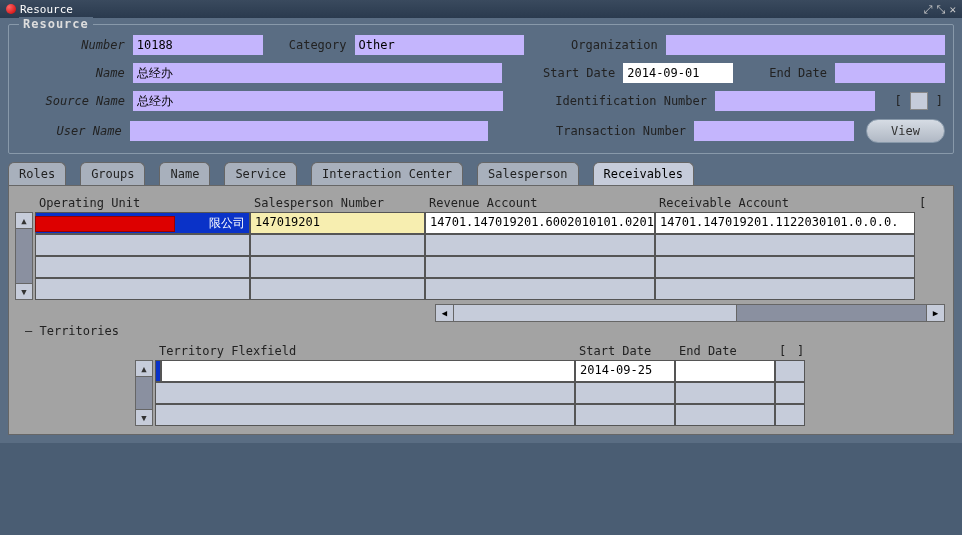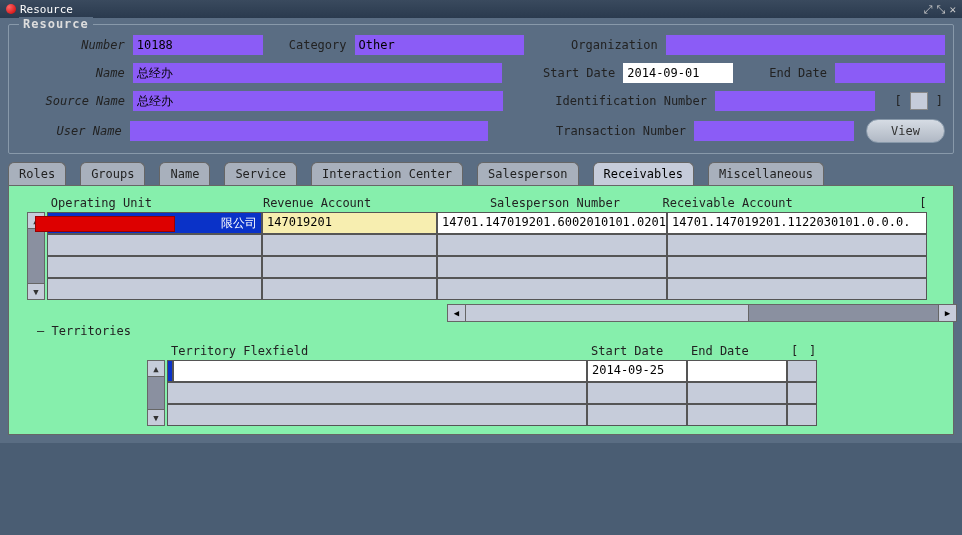--- a/index.html
+++ b/index.html
@@ -62,21 +62,21 @@
   color: #222;
   text-align: right;
   padding-right: 2px;
 }
 .lbl-110 { width: 110px; font-style: italic; }
 .lbl-90 { width: 90px; }
 .lbl-80 { width: 80px; }
 input.text, .display-field {
   height: 20px;
   border: none;
-  background: #8b5cf6;
+  background: #c4b5fd;
   padding: 2px 4px;
   font-family: inherit;
   font-size: 12px;
   color: #000;
 }
 input.text.white { background: #fff; }
 .bracket { color: #222; padding: 0 2px; }
 .btn {
   background: linear-gradient(#d6dce4, #b0b8c4);
   border: 1px solid #8899aa;
@@ -100,23 +100,23 @@
   padding: 4px 10px;
   color: #222;
   cursor: pointer;
   font-size: 12px;
 }
 .tab.active {
   background: #c6ccda;
   color: #000;
 }
 .tab-body {
-  background: #86efac;
+  background: #a3a3a3;
   border: 1px solid #666;
-  padding: 8px 18px;
+  padding: 8px 6px;
   min-height: 140px;
   position: relative;
 }
 .grid-headers, .grid-row {
   display: flex;
 }
 .grid-scroll-gutter { width: 20px; }
 .gcell-header {
   color: #222;
   padding: 2px 4px;
@@ -227,30 +227,29 @@
   </div>
 
   <div class="tabs-wrap">
     <div class="tab">Roles</div>
     <div class="tab">Groups</div>
     <div class="tab">Name</div>
     <div class="tab">Service</div>
     <div class="tab">Interaction Center</div>
     <div class="tab">Salesperson</div>
     <div class="tab active">Receivables</div>
-    <div class="tab">Miscellaneous</div>
   </div>
 
   <div class="tab-body">
 
     <div class="grid-headers">
       <div class="grid-scroll-gutter"></div>
       <div class="gcell-header" style="width:215px">Operating Unit</div>
+      <div class="gcell-header" style="width:175px">Salesperson Number</div>
       <div class="gcell-header" style="width:230px">Revenue Account</div>
-      <div class="gcell-header" style="width:175px">Salesperson Number</div>
       <div class="gcell-header" style="width:260px">Receivable Account</div>
       <div class="gcell-header" style="width:20px">[</div>
     </div>
 
     <div style="display:flex">
       <div class="vscroll">
         <div class="arrow">▲</div>
         <div class="track"></div>
         <div class="arrow bot">▼</div>
       </div>

